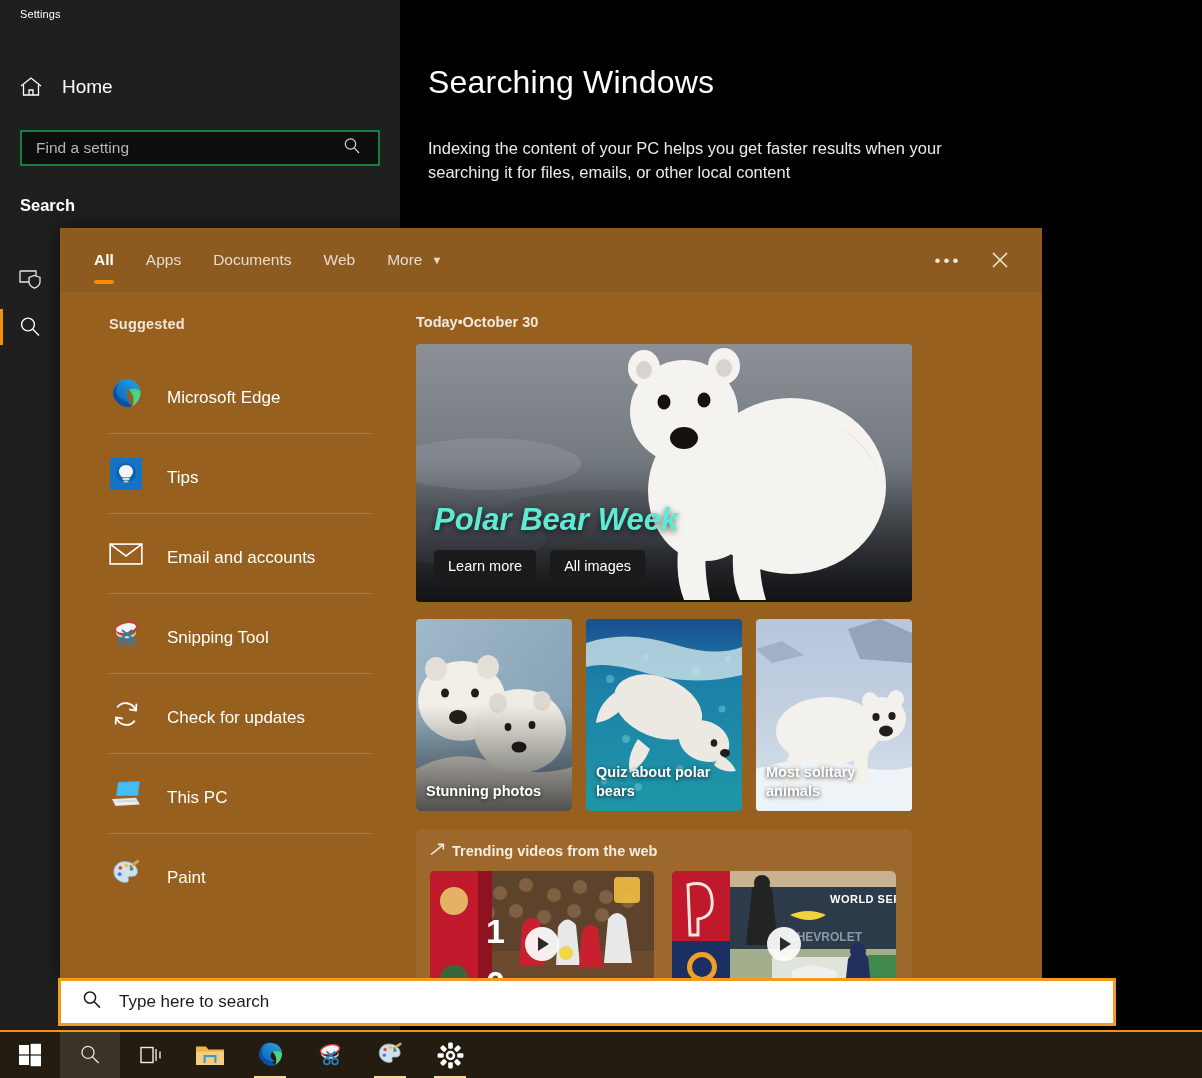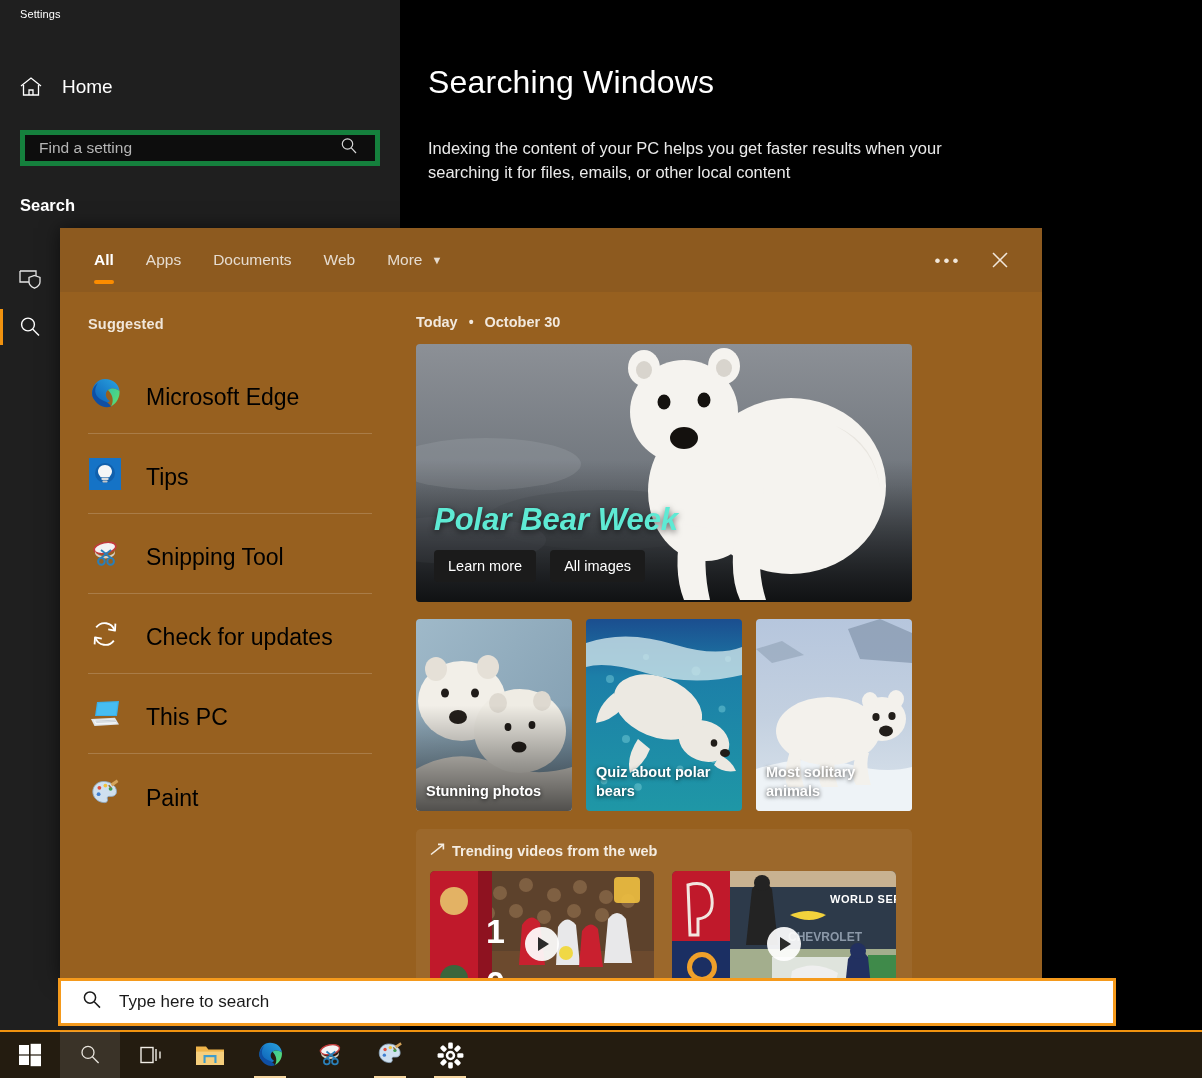--- a/index.html
+++ b/index.html
@@ -20,21 +20,21 @@
   .settings-title {
     position:absolute; left:20px; top:8px;
     font-size:11px; color:#ffffff; letter-spacing:.1px;
   }
   .home-row { position:absolute; left:18px; top:74px; display:flex; align-items:center; gap:18px; }
   .home-icon { width:26px; height:26px; display:block; }
   .home-label { font-size:19px; color:#fff; }
 
   .find-box {
     position:absolute; left:20px; top:130px; width:360px; height:36px;
-    background:#0d0d0d; border:5px solid #15803d;
+    background:#0d0d0d; border:2px solid #15803d;
     display:flex; align-items:center;
   }
   .find-input {
     flex:1; height:100%; background:transparent; border:none; outline:none;
     color:#c9c9c9; font-size:15.5px; font-family:"Liberation Sans", sans-serif;
     padding-left:14px;
   }
   .find-input::placeholder { color:#b5b5b5; opacity:1; }
   .find-mag { width:26px; margin-right:10px; display:block; }
 
@@ -73,34 +73,34 @@
   .tab.active { color:#ffffff; font-weight:bold; }
   .tab.active::after {
     content:""; position:absolute; left:16px; right:16px; bottom:8px; height:4px;
     background:#fb8c00; border-radius:2px;
   }
   .tab .caret { margin-left:9px; font-size:11px; line-height:1; }
   .hdr-right { margin-left:auto; display:flex; align-items:center; gap:8px; padding-right:20px; }
   .hdr-btn { width:44px; height:40px; display:flex; align-items:center; justify-content:center; color:#f1e7da; }
   .dots { letter-spacing:3px; font-size:17px; line-height:1; }
 
-  .panel-body { position:absolute; left:0; top:64px; width:874px; bottom:0; display:flex; }
+  .panel-body { position:absolute; left:0; top:64px; width:874px; bottom:0; display:flex;padding-left:21px; }
   .left-col { width:450px; padding:24px 28px 0 28px; }
   .suggested-head { font-size:14.5px; font-weight:bold; color:#f0e6da; margin-bottom:22px; letter-spacing:.2px; }
   .sug-item {
     display:flex; align-items:center; height:80px; gap:24px;
     border-bottom:1px solid rgba(255,255,255,.18);
   }
   .sug-item:first-of-type { border-top:none; }
   .sug-icon { width:34px; height:34px; display:flex; align-items:center; justify-content:center; flex:none; }
   .sug-icon svg, .sug-icon canvas { display:block; }
-  .sug-label { font-size:23px; color:#000000;margin-top:8px; }
+  .sug-label { font-size:17px; color:#ffffff;margin-top:8px; }
 
   .right-col { flex:1; padding:22px 22px 0 16px; }
-  .today-row { display:flex; align-items:center; gap:11px; font-size:14.5px; font-weight:bold; color:#f2e9de; margin-bottom:14px; }
+  .today-row { display:flex; align-items:center; font-size:14.5px; font-weight:bold; color:#f2e9de; margin-bottom:14px; }
   .today-dot { font-size:14px; }
 
   .hero {
     position:relative; width:496px; height:258px; border-radius:4px; overflow:visible;
     margin-bottom:17px;
   }
   .hero-img { position:absolute; left:0; top:0; width:496px; height:258px; border-radius:4px; overflow:hidden; }
   .hero-bearhead { position:absolute; left:170px; top:-28px; width:300px; height:286px; overflow:visible; }
   .hero-title {
     position:absolute; left:18px; bottom:64px; font-size:31px; font-weight:bold; color:#5eead4;
@@ -286,20 +286,29 @@
               <rect x="0" y="0" width="32" height="32" fill="#1573c6"></rect>
               <circle cx="16" cy="15" r="10" fill="#1060ad"></circle>
               <path d="M16 7 C20.4 7 23 10.2 23 13.6 C23 16.2 21.2 17.8 20.3 19.2 L11.7 19.2 C10.8 17.8 9 16.2 9 13.6 C9 10.2 11.6 7 16 7 Z" fill="#f4f6f7"></path>
               <rect x="12.4" y="19.8" width="7.2" height="2.1" rx="1" fill="#d9dde0"></rect>
               <rect x="13.4" y="22.4" width="5.2" height="2.0" rx="1" fill="#c2c7cb"></rect>
             </svg>
           </span>
           <span class="sug-label">Tips</span>
         </div>
 
+        <div class="sug-item">
+          <span class="sug-icon">
+            <svg width="36" height="28" viewBox="0 0 36 28" fill="none" stroke="#ffffff" stroke-width="1.7">
+              <rect x="1.2" y="3.5" width="33.6" height="21"></rect>
+              <path d="M1.2 3.5 L18 16 L34.8 3.5"></path>
+            </svg>
+          </span>
+          <span class="sug-label">Email and accounts</span>
+        </div>
 
         <div class="sug-item">
           <span class="sug-icon">
             <svg width="34" height="34" viewBox="0 0 34 34">
               <ellipse cx="17" cy="11" rx="11" ry="5.4" fill="#f3f3f3" stroke="#c23b3b" stroke-width="1.6" transform="rotate(-12 17 11)"></ellipse>
               <path d="M7 13 C7 17 12 19 17 19 C22 19 27 17 27 13 L27 15.5 C27 19.3 22 21.4 17 21.4 C12 21.4 7 19.3 7 15.5 Z" fill="#d8cfc0"></path>
               <line x1="13" y1="13" x2="23" y2="21" stroke="#2a7fb8" stroke-width="1.9"></line>
               <line x1="23" y1="13" x2="13" y2="21" stroke="#2a7fb8" stroke-width="1.9"></line>
               <circle cx="13.4" cy="24.4" r="3.3" fill="none" stroke="#2a7fb8" stroke-width="2"></circle>
               <circle cx="22.6" cy="24.4" r="3.3" fill="none" stroke="#2a7fb8" stroke-width="2"></circle>

